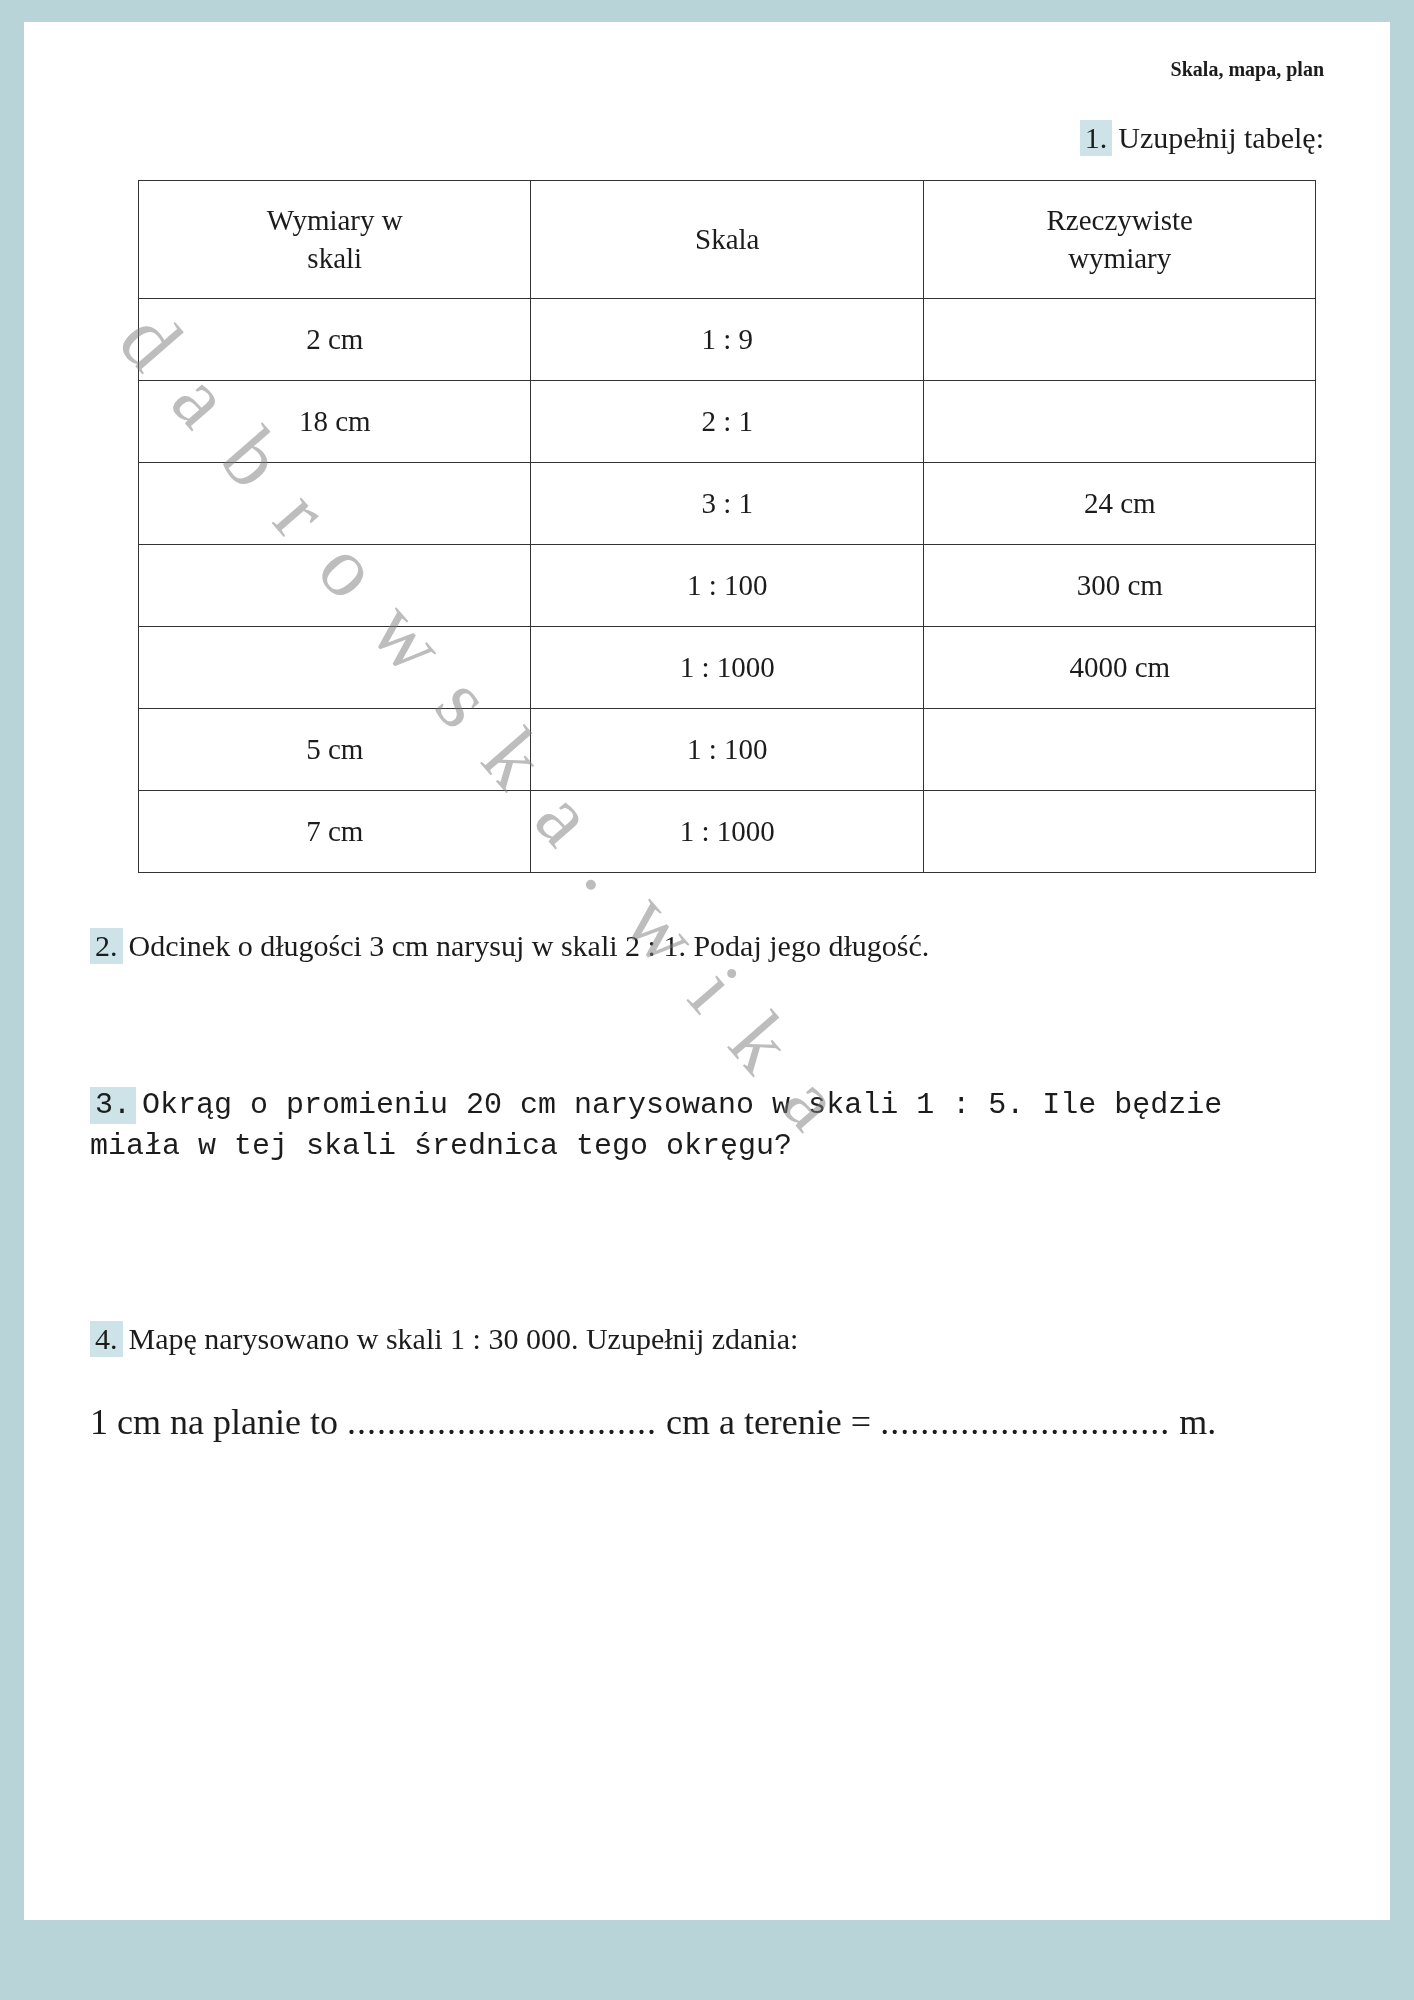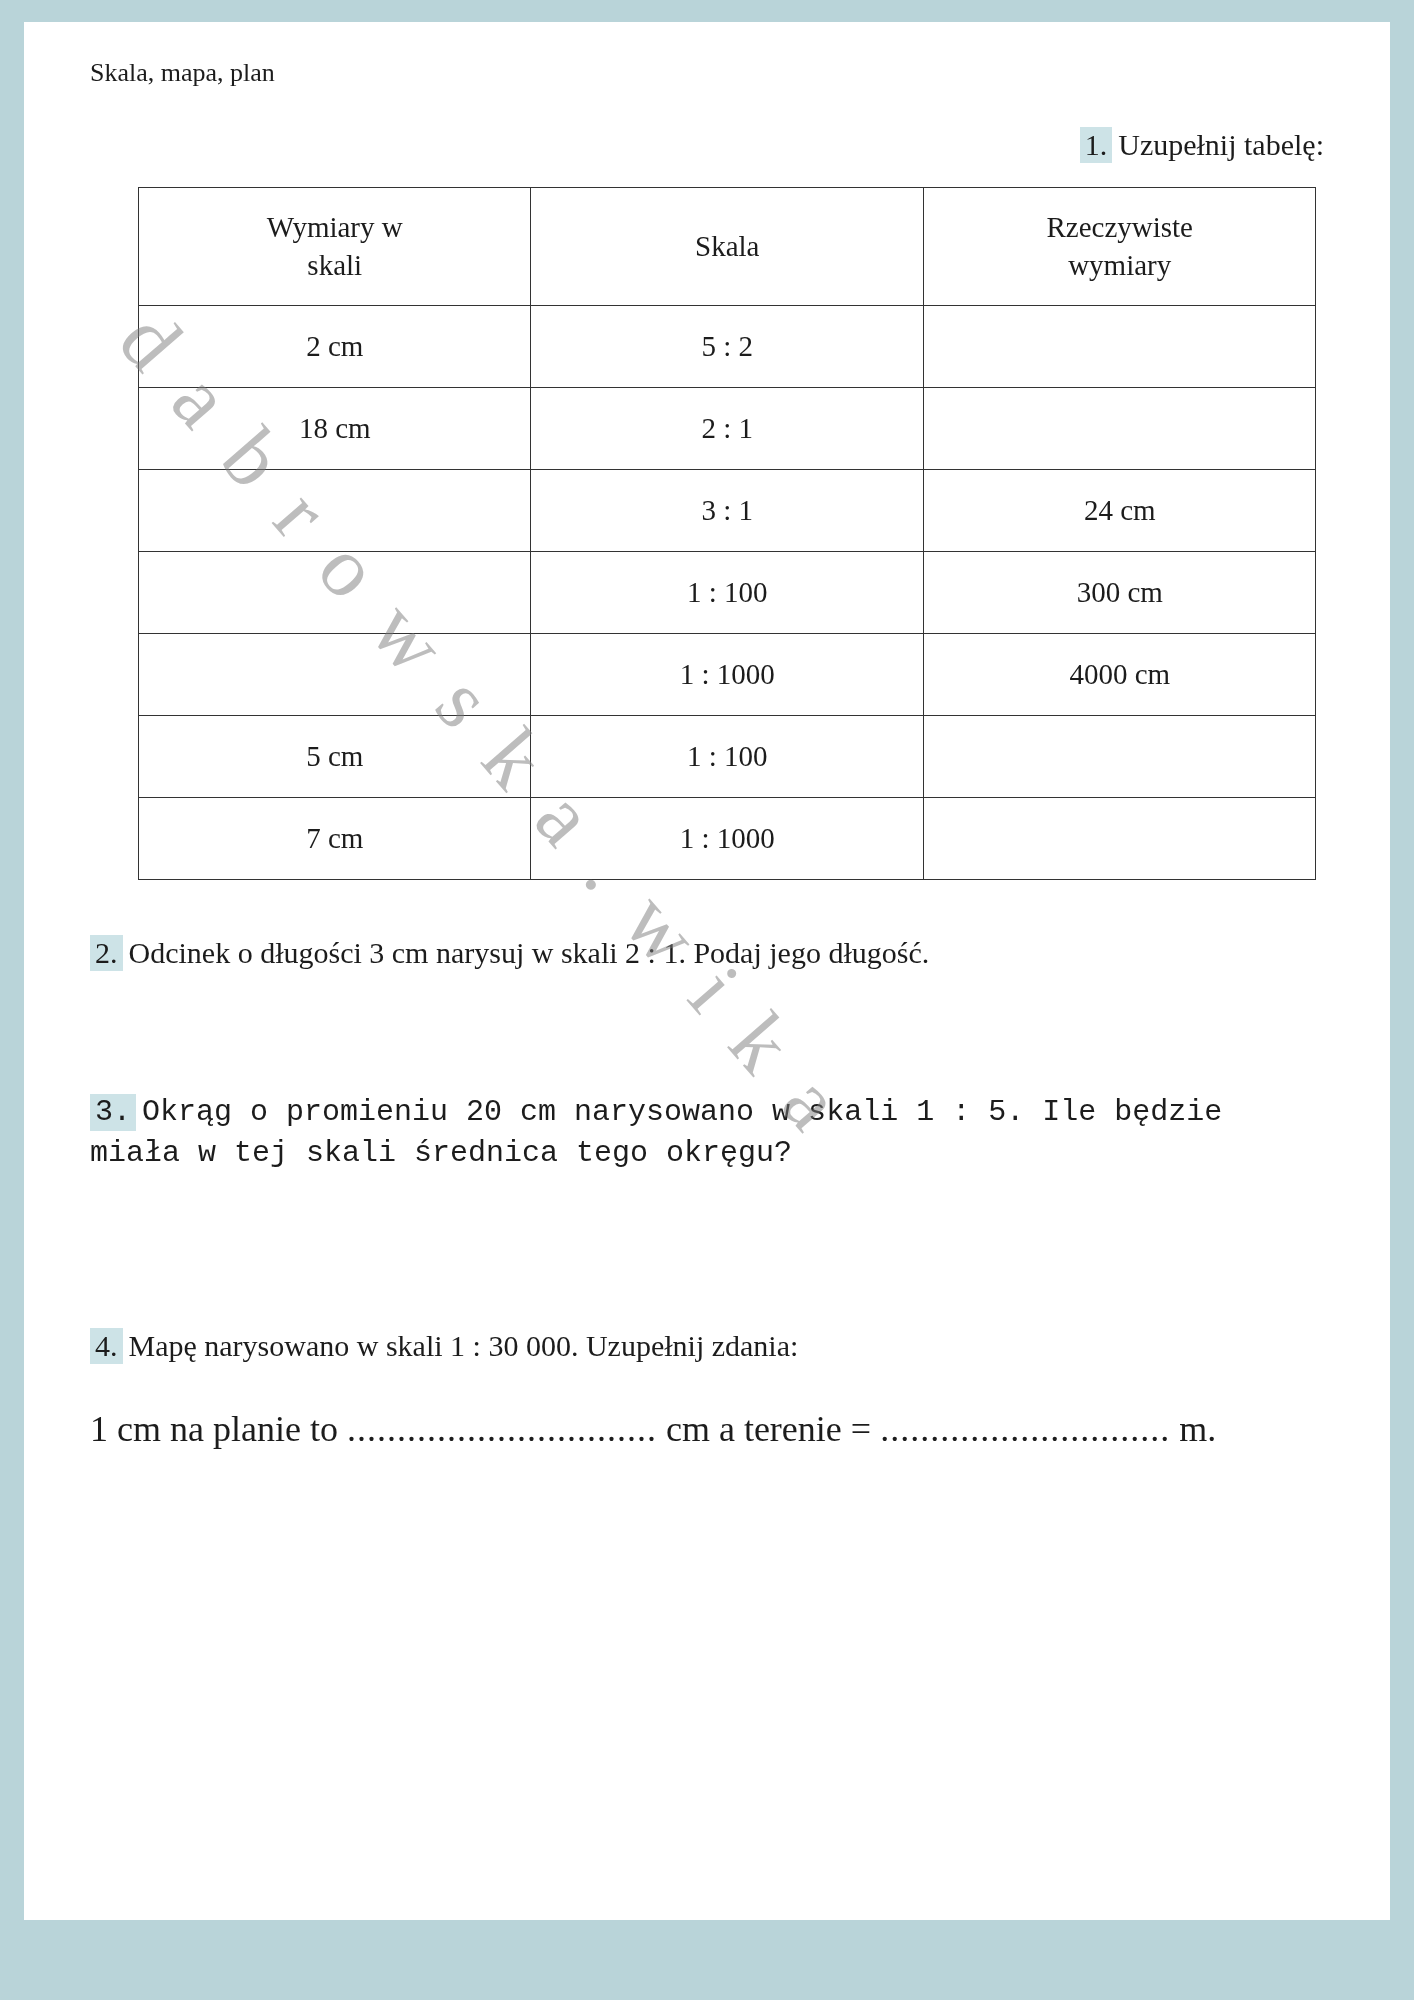--- a/index.html
+++ b/index.html
@@ -25,23 +25,23 @@
     transform-origin: 0 0;
     font-size: 85px;
     letter-spacing: 38px;
     color: #7e7e7e;
     opacity: 0.5;
     white-space: nowrap;
     pointer-events: none;
     z-index: 5;
   }
   .title {
-    text-align: left;
-    font-size: 26px;
-    font-weight: normal;
+    text-align: right;
+    font-size: 20px;
+    font-weight: bold;
     margin-top: 8px;
   }
   .task-heading, .task {
     font-size: 30px;
     line-height: 1.38;
   }
   .task-heading { margin-top: 36px; text-align: right; }
   .num {
     background: #cde3e7;
     padding: 1px 5px 2px 5px;
@@ -92,21 +92,21 @@
     <thead>
       <tr>
         <th><span class="th-narrow">Wymiary w skali</span></th>
         <th><span class="th-narrow">Skala</span></th>
         <th><span class="th-narrow">Rzeczywiste wymiary</span></th>
       </tr>
     </thead>
     <tbody>
       <tr>
         <td>2 cm</td>
-        <td>5 : 2</td>
+        <td>1 : 9</td>
         <td></td>
       </tr>
       <tr>
         <td>18 cm</td>
         <td>2 : 1</td>
         <td></td>
       </tr>
       <tr>
         <td></td>
         <td>3 : 1</td>

